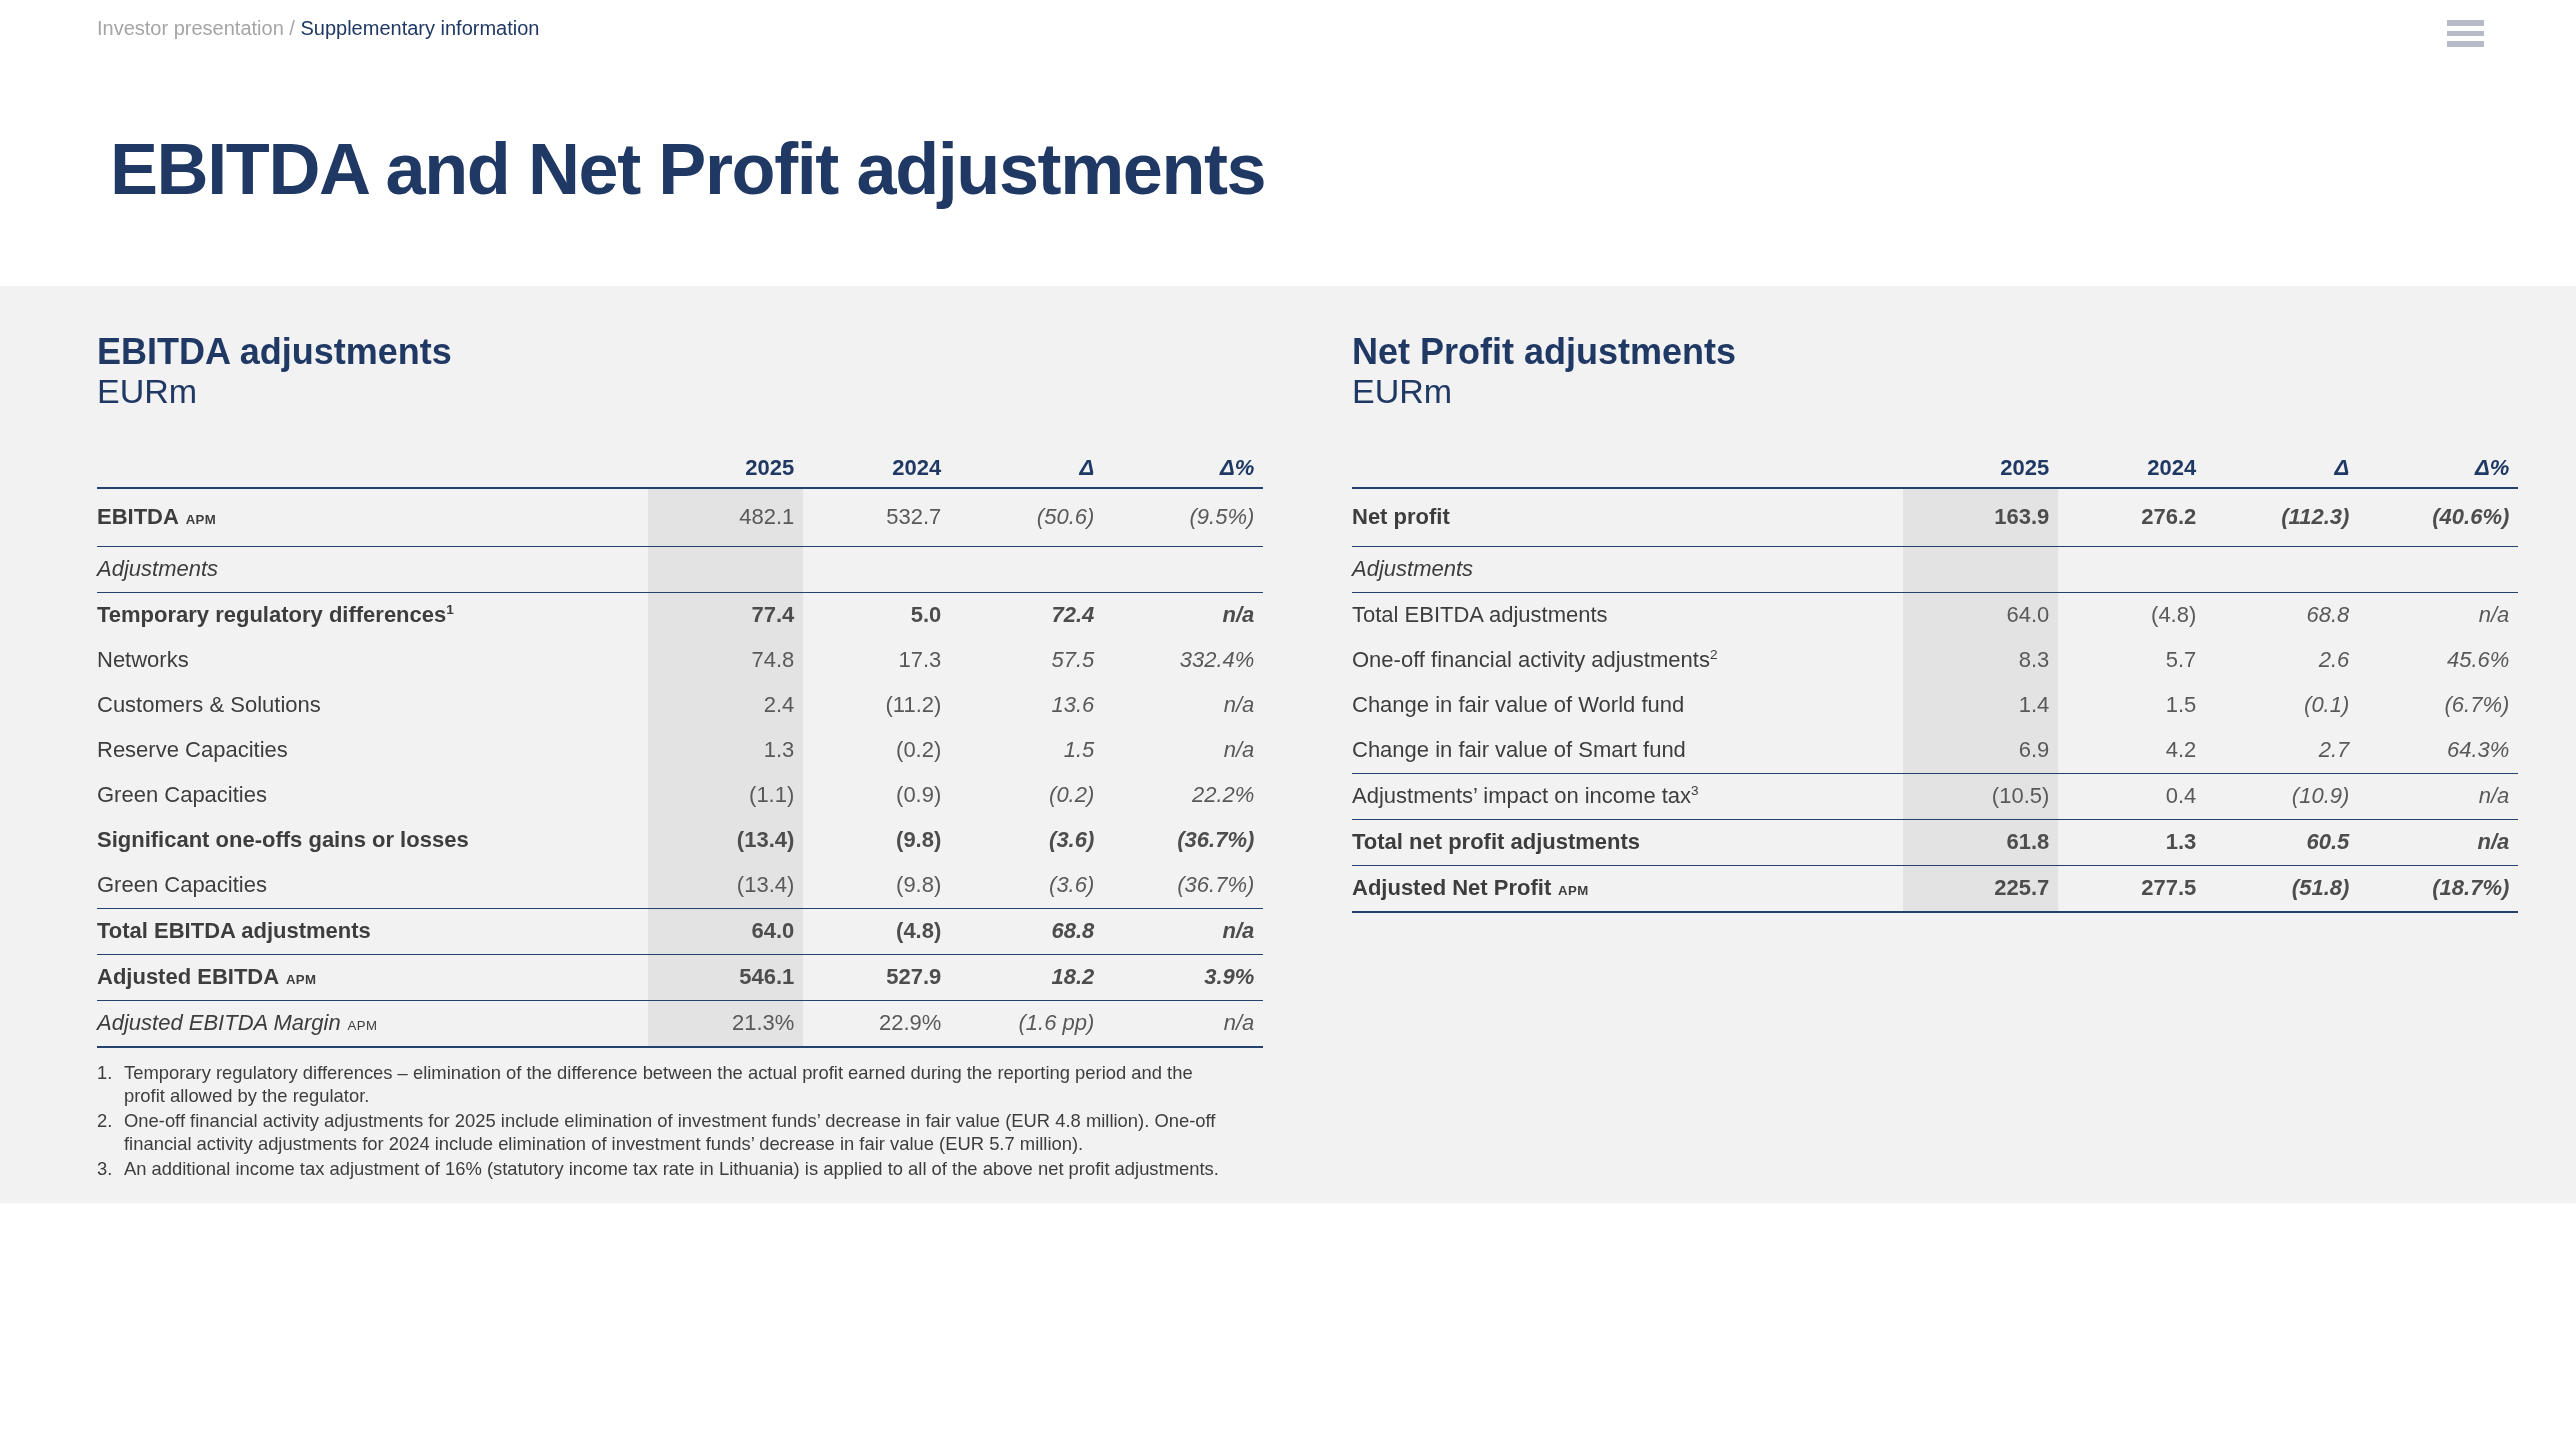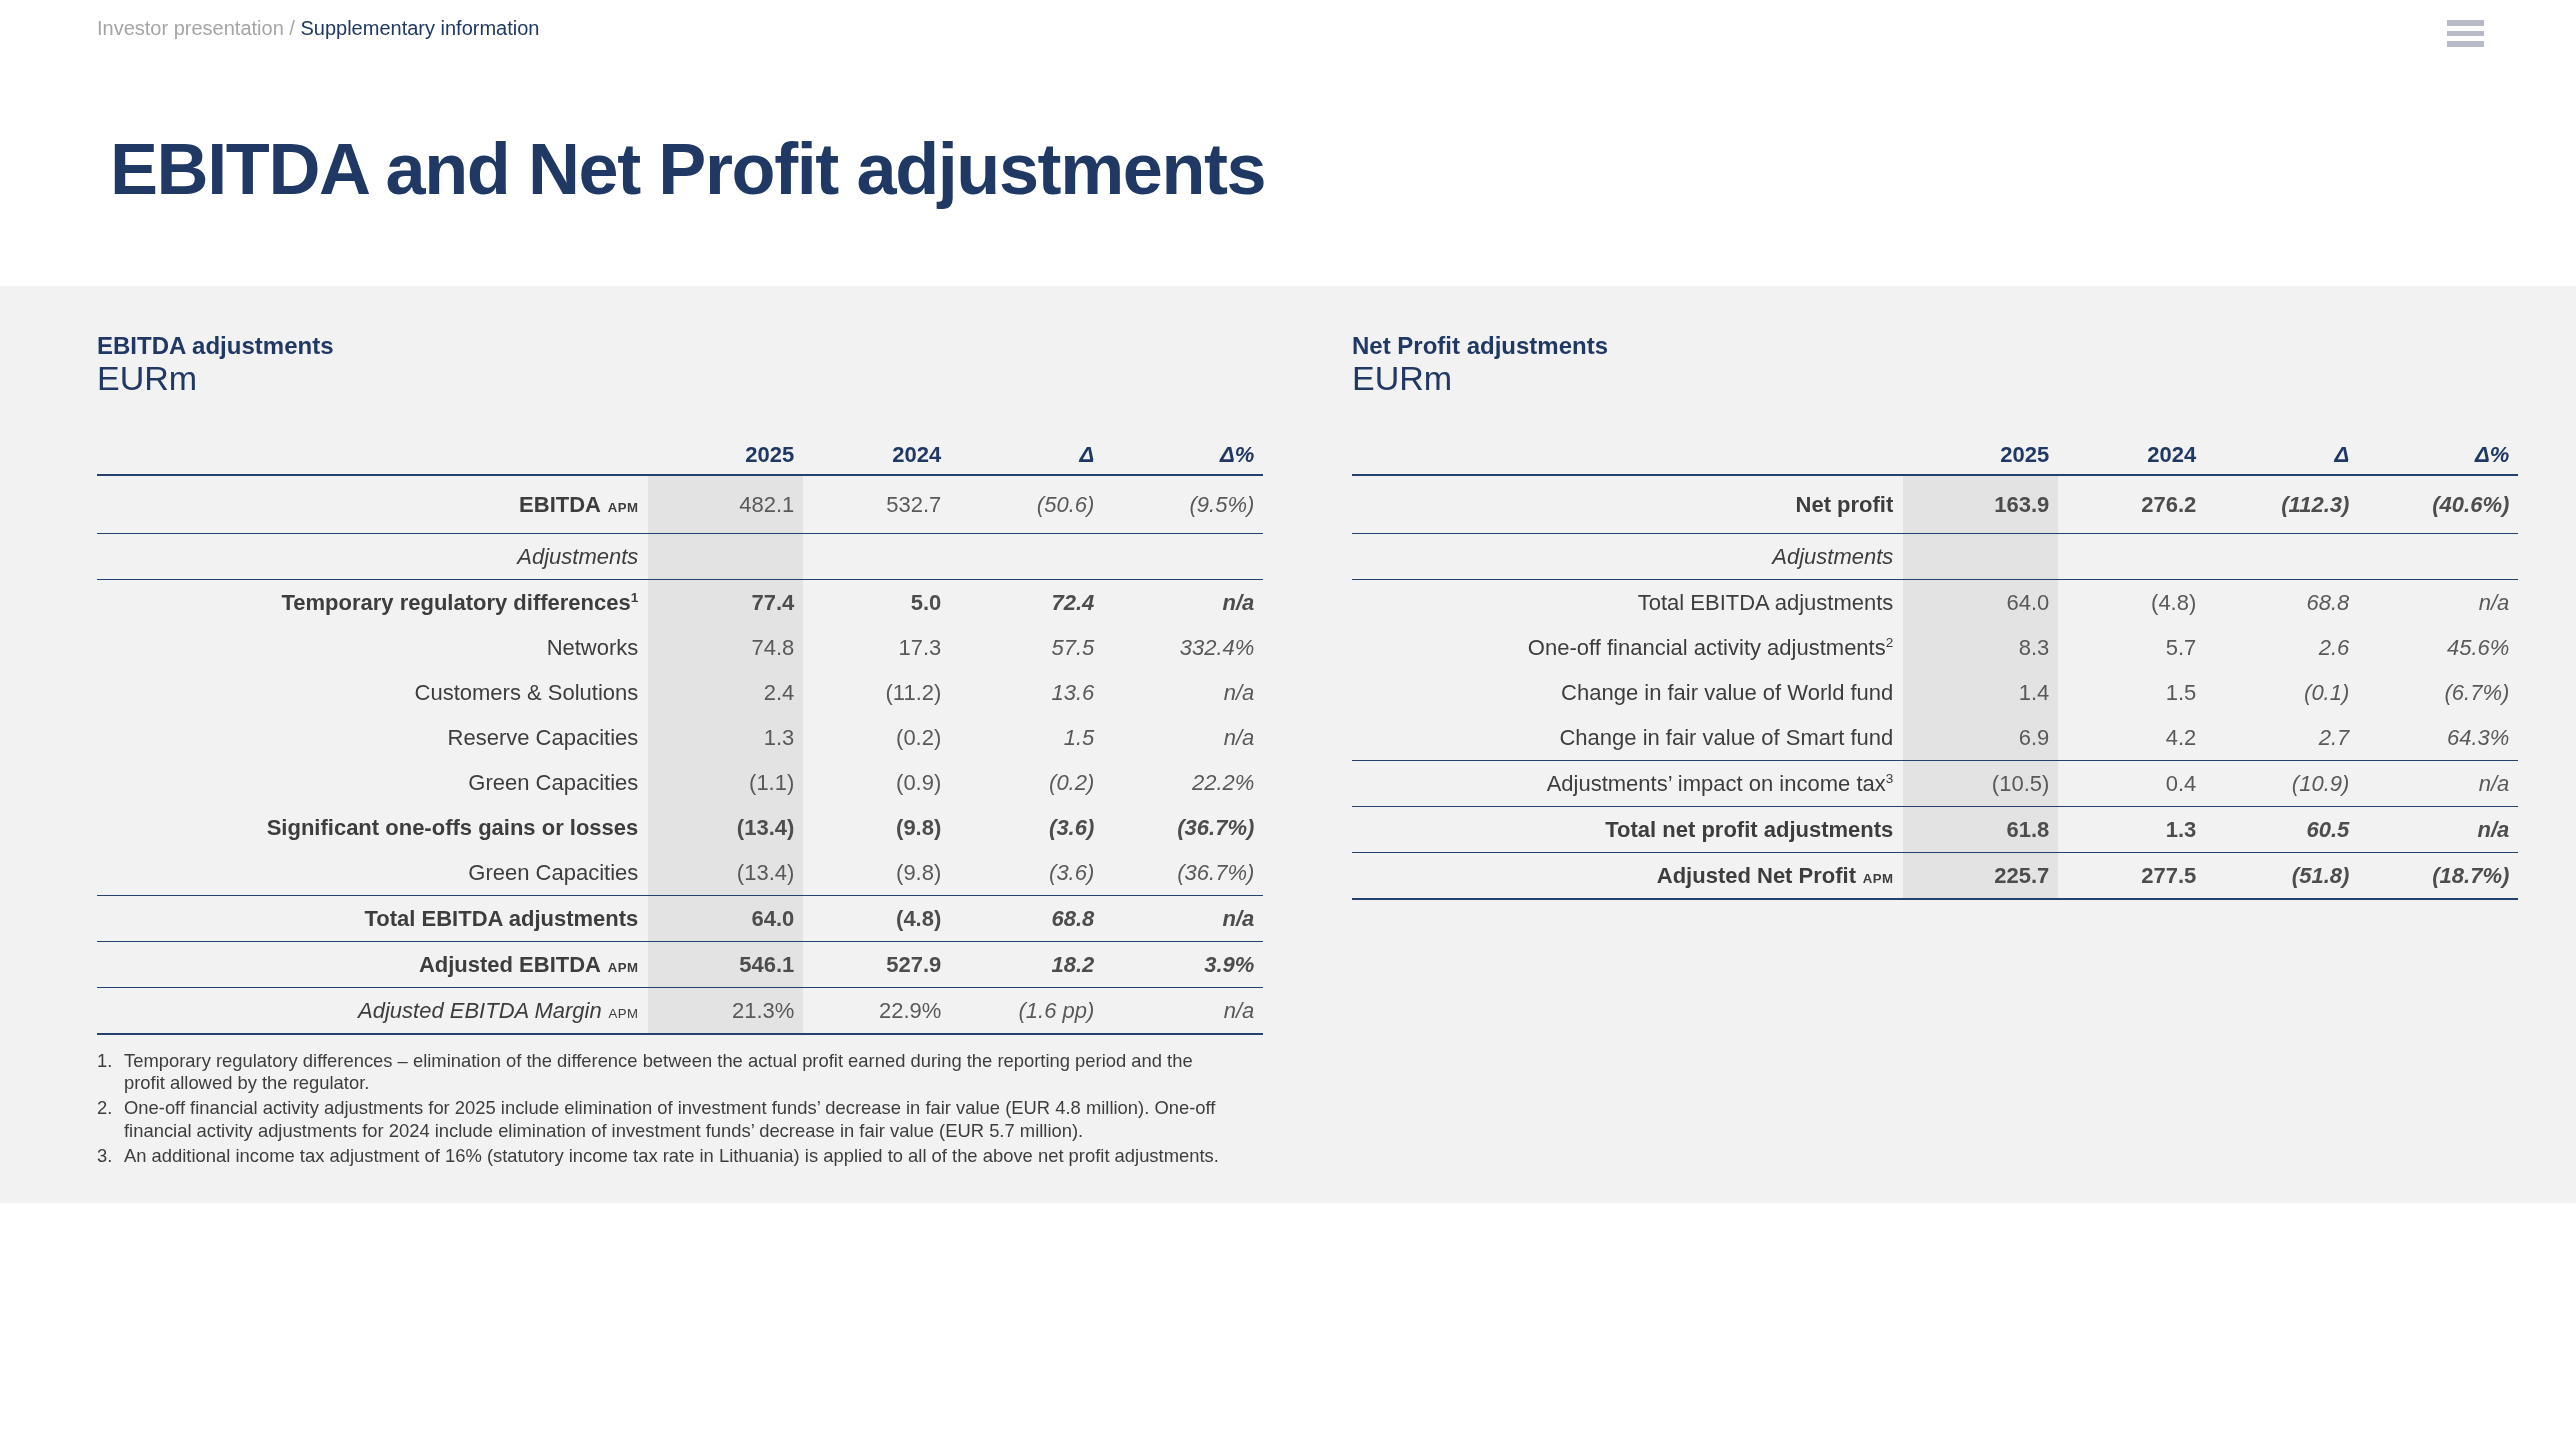--- a/index.html
+++ b/index.html
@@ -18,25 +18,25 @@
 
   h1.title {
     position:absolute; left:110px; top:128px; margin:0; z-index:2;
     font-size:72px; font-weight:bold; letter-spacing:-1.4px; color:var(--navy);
   }
 
   
   .tblock { position:absolute; top:333px; width:1166px; z-index:2; }
   .tblock.left  { left:97px; }
   .tblock.right { left:1352px; }
-  .tblock h2 { margin:0; font-size:24px; font-weight:bold; color:var(--navy); line-height:1.05; }
+  .tblock h2 { margin:0; font-size:36px; font-weight:bold; color:var(--navy); line-height:1.05; }
   .unit { font-size:34px; color:var(--navy); margin-top:1px; }
 
   .fin-table { margin-top:35px; width:100%; }
-  .trow { display:grid; grid-template-columns:1fr 155px 147px 153px 160px; align-items:center; min-height:45px;text-align:right; }
+  .trow { display:grid; grid-template-columns:1fr 155px 147px 153px 160px; align-items:center; min-height:45px; }
   .trow.thead { min-height:41px; align-items:end; }
   .trow:nth-child(2) { min-height:57px; }
   .rule-thin  { border-bottom:1.9px solid var(--rule); }
   .rule-thick { border-bottom:2.9px solid var(--rule); }
 
   .tlabel { font-size:22px; color:var(--label-gray); padding-right:9.7px; line-height:1.1; }
   .tlabel.bold { font-weight:bold; }
   .tlabel.italic { font-style:italic; }
   sup { font-size:0.62em; line-height:0; }
   .apm { font-size:0.6em; margin-left:6.8px; letter-spacing:0.4px; font-style:normal; }

